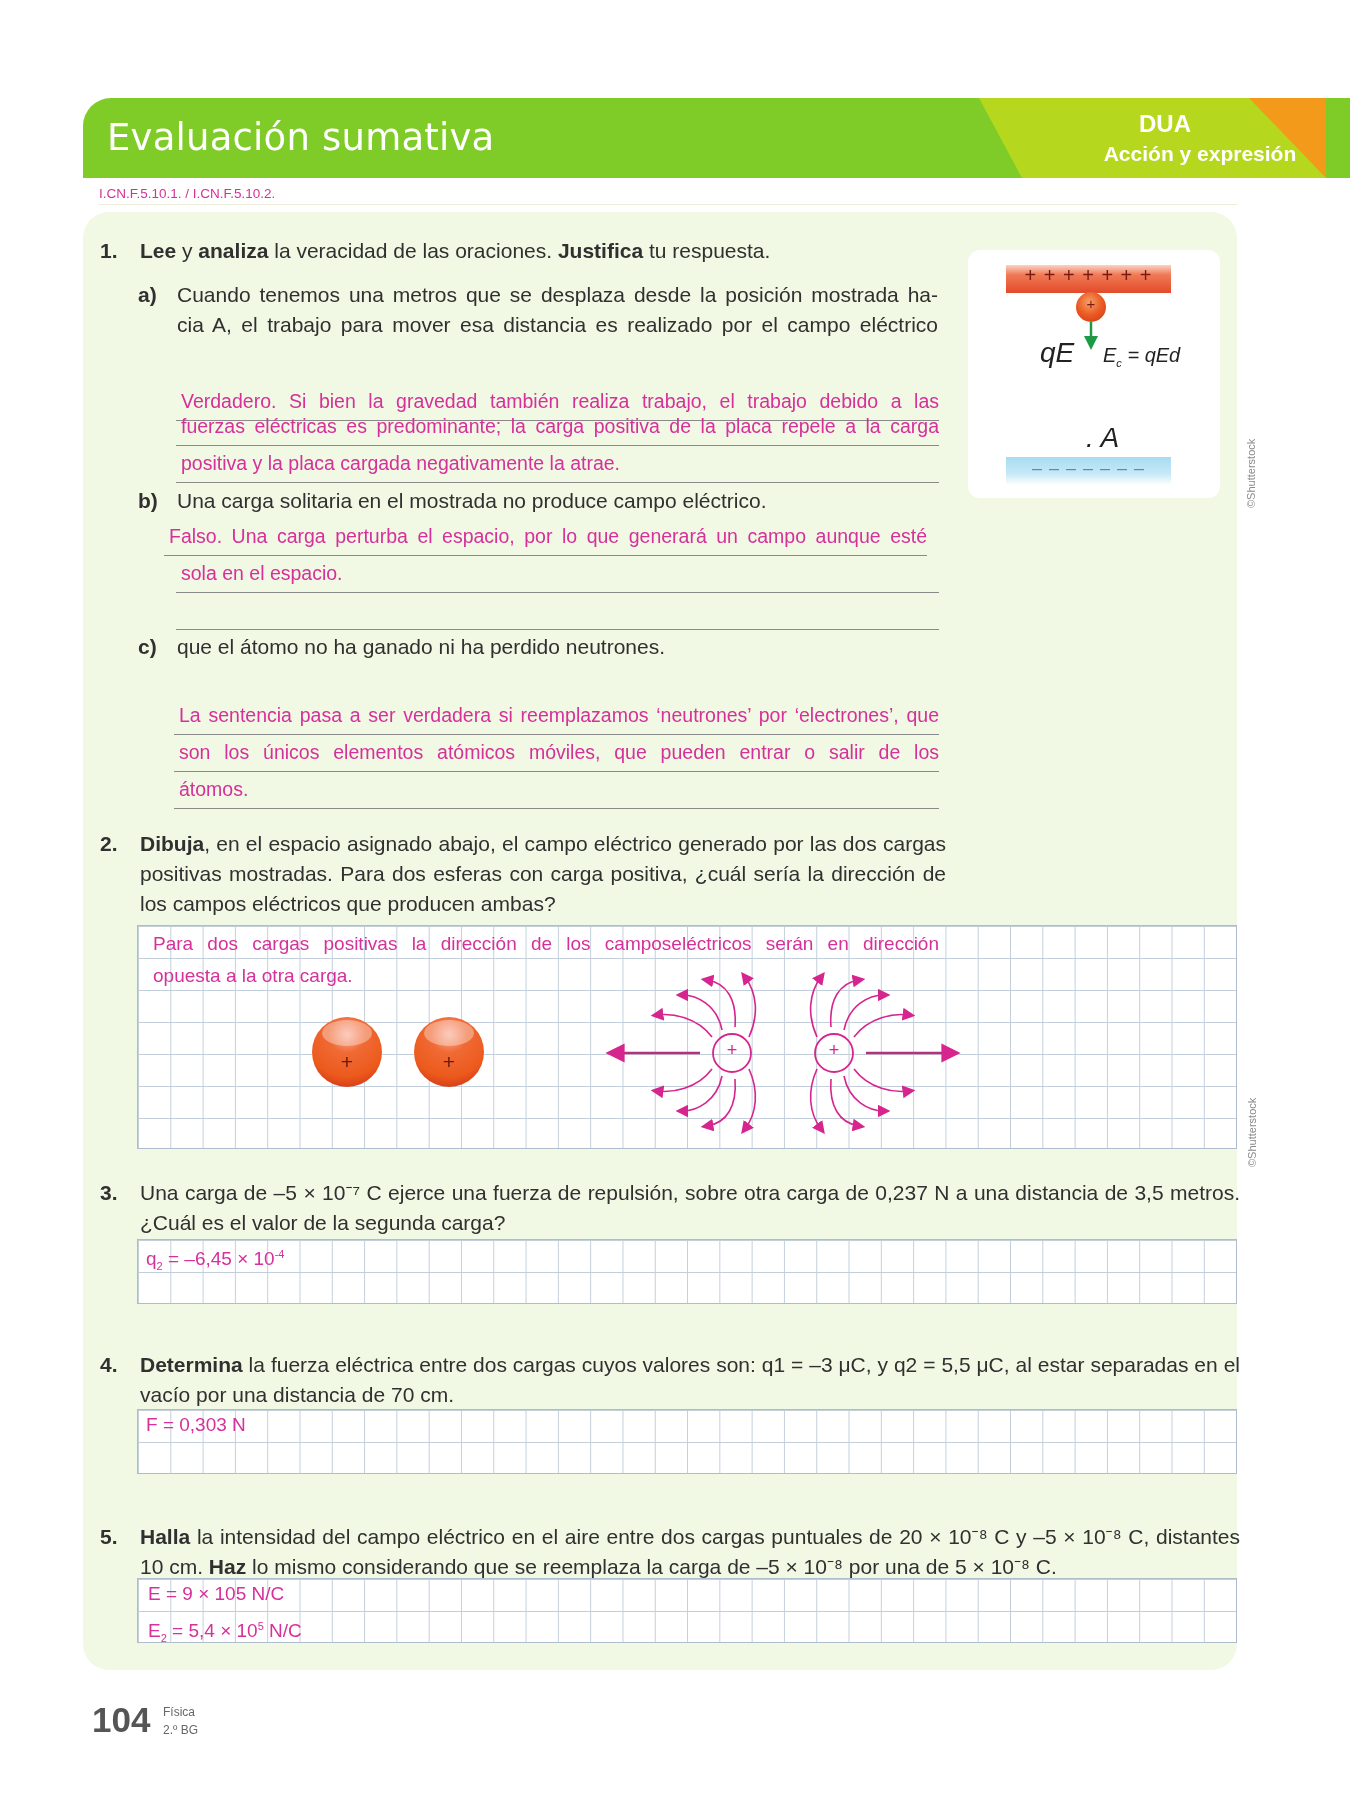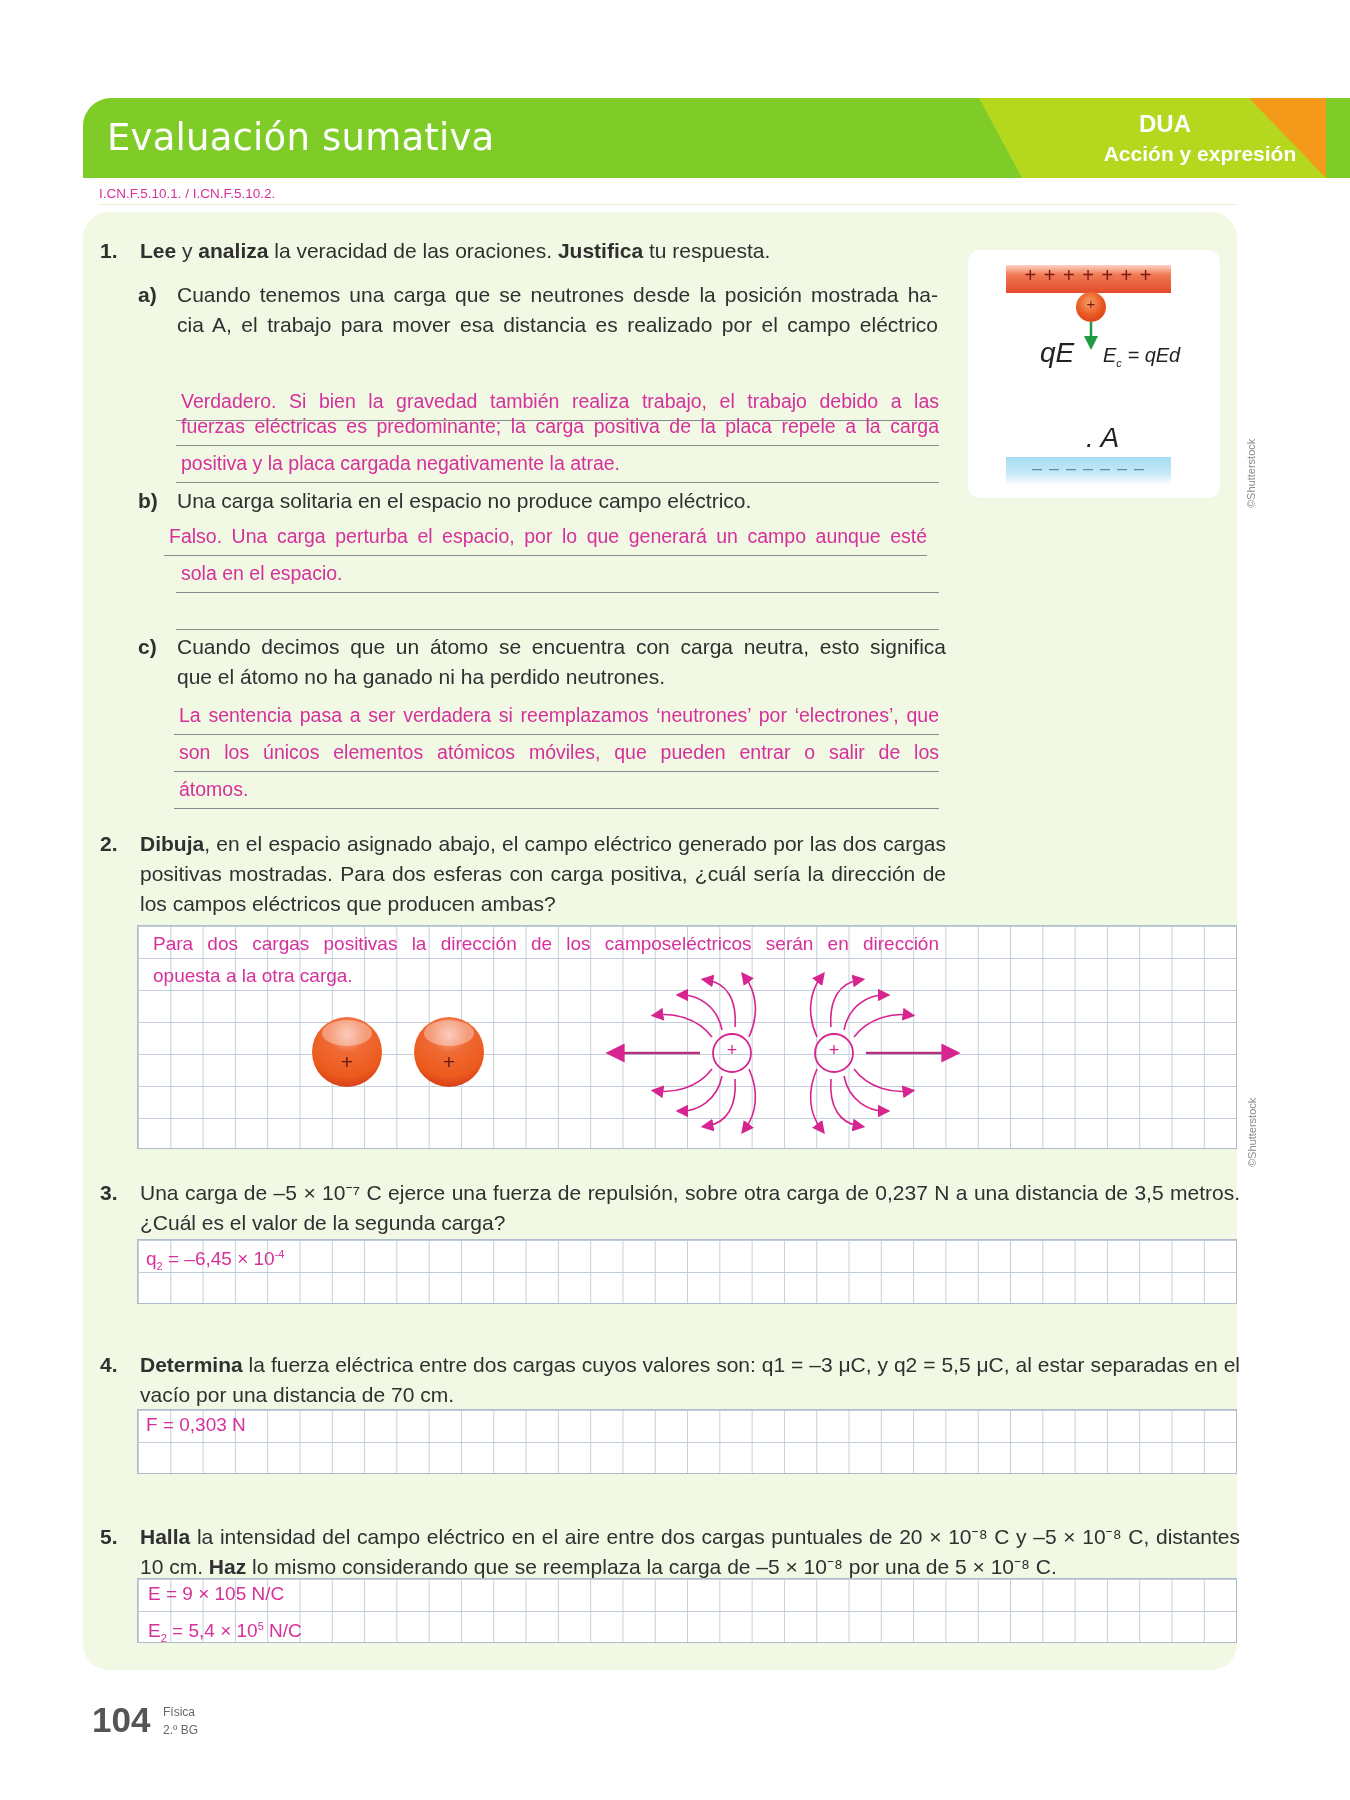--- a/index.html
+++ b/index.html
@@ -73,40 +73,39 @@
 <div class="panel"></div>
 
 <div class="q" style="left:100px; top:236px; width:860px; height:32px;">
   <span class="num">1.</span>
   <span class="body" style="text-align:left;"><b>Lee</b><span> y </span><b>analiza</b><span> la veracidad de las oraciones. </span><b>Justifica</b><span> tu respuesta.</span></span>
 </div>
 
 <div class="sub" style="left:138px; top:280px; width:800px; height:95px;">
   <span class="lbl">a)</span>
   <div class="txt">
-    <div style="text-align:justify;text-align-last:justify;">Cuando tenemos una carga que se neutrones desde la posición mostrada ha-</div>
+    <div style="text-align:justify;text-align-last:justify;">Cuando tenemos una metros que se desplaza desde la posición mostrada ha-</div>
     <div style="text-align:justify;text-align-last:justify;">cia A, el trabajo para mover esa distancia es realizado por el campo eléctrico</div>
   </div>
 </div>
 <div class="ans-line" style="left:176px; top:372px; width:763px;margin-top:12px;">Verdadero. Si bien la gravedad también realiza trabajo, el trabajo debido a las</div>
 <div class="ans-line" style="left:176px; top:409px; width:763px;">fuerzas eléctricas es predominante; la carga positiva de la placa repele a la carga</div>
 <div class="ans-line last" style="left:176px; top:446px; width:763px;">positiva y la placa cargada negativamente la atrae.</div>
 
 <div class="sub" style="left:138px; top:486px; width:800px; height:32px;">
   <span class="lbl">b)</span>
-  <div class="txt">Una carga solitaria en el espacio no produce campo eléctrico.</div>
+  <div class="txt">Una carga solitaria en el mostrada no produce campo eléctrico.</div>
 </div>
 <div class="ans-line" style="left:164px; top:519px; width:763px;">Falso. Una carga perturba el espacio, por lo que generará un campo aunque esté</div>
 <div class="ans-line last" style="left:176px; top:556px; width:763px;">sola en el espacio.</div>
 <div class="ans-line last" style="left:176px; top:593px; width:763px;"></div>
 
 <div class="sub" style="left:138px; top:632px; width:808px; height:62px;">
   <span class="lbl">c)</span>
   <div class="txt">
-    <div style="text-align:justify;text-align-last:justify;">Cuando decimos que un átomo se encuentra con carga neutra, esto significa</div>
     <div>que el átomo no ha ganado ni ha perdido neutrones.</div>
   </div>
 </div>
 <div class="ans-line" style="left:174px; top:698px; width:765px;">La sentencia pasa a ser verdadera si reemplazamos ‘neutrones’ por ‘electrones’, que</div>
 <div class="ans-line" style="left:174px; top:735px; width:765px;">son los únicos elementos atómicos móviles, que pueden entrar o salir de los</div>
 <div class="ans-line last" style="left:174px; top:772px; width:765px;">átomos.</div>
 
 <div class="diagram">
   <svg width="252" height="248" viewBox="0 0 252 248">
     <defs>

